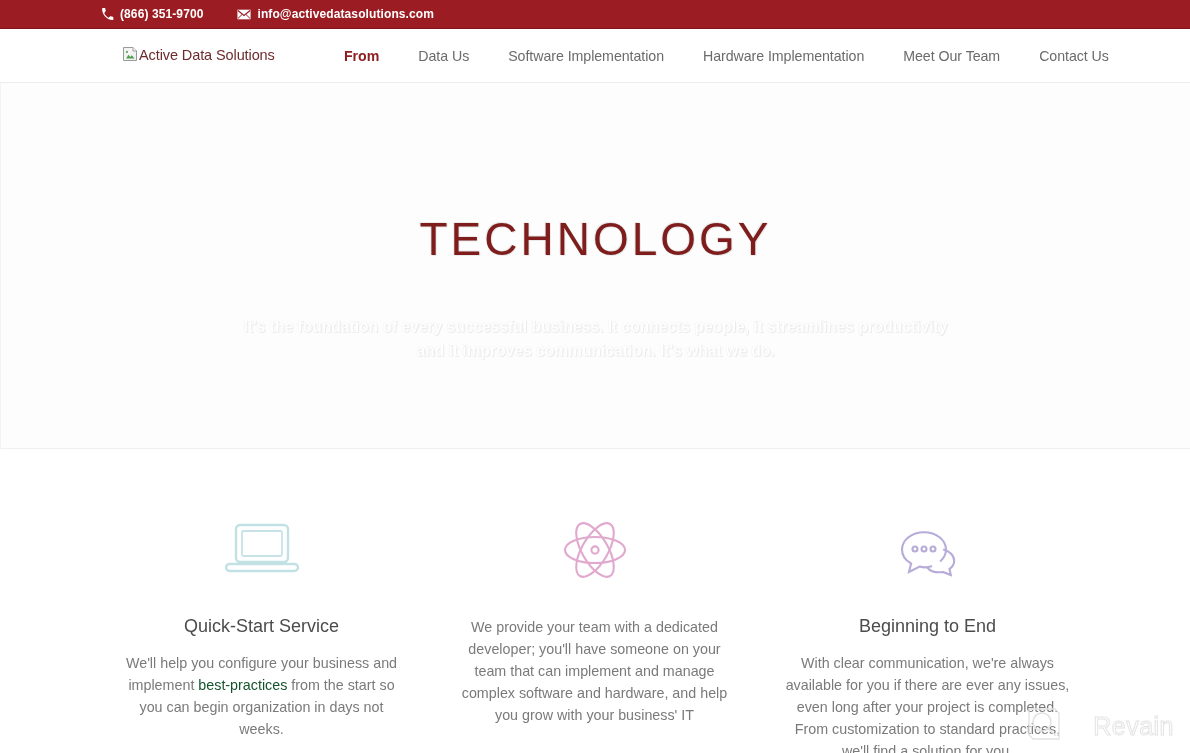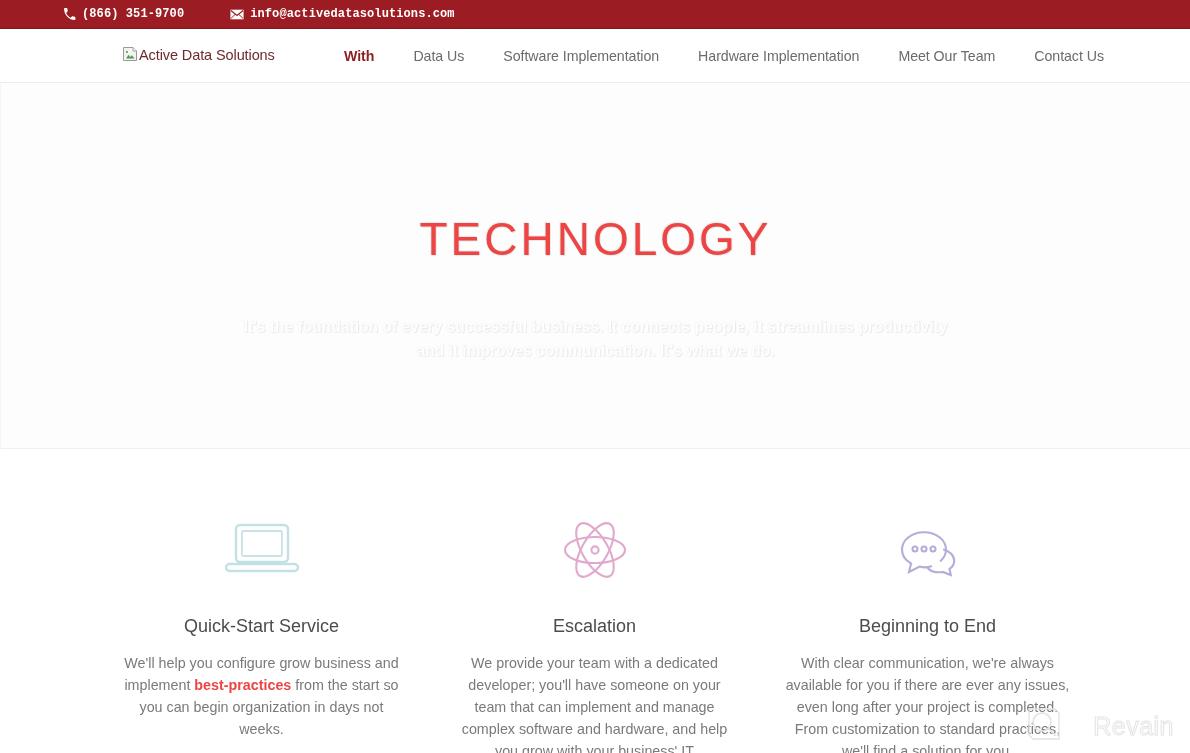--- a/index.html
+++ b/index.html
@@ -12,34 +12,33 @@
     -webkit-font-smoothing: antialiased;
   }
 
   
   .topbar {
     height: 29px;
     background: #9b1c22;
     border-bottom: 1px solid #7e161b;
     display: flex;
     align-items: center;
-    padding-left: 62px;
+    padding-left: 100px;
     color: #ffffff;
-    font-family: Liberation Mono, monospace;
   }
   .topbar-item {
     display: flex;
     align-items: center;
     font-size: 12px;
     font-weight: bold;
     letter-spacing: .1px;
     color: #ffffff;
     white-space: nowrap;
   }
-  .topbar-item + .topbar-item { margin-left: 46px; }
+  .topbar-item + .topbar-item { margin-left: 34px; }
   .topbar-icon {
     display: inline-flex;
     align-items: center;
     justify-content: center;
     width: 14px; height: 14px;
     margin-right: 6px;
   }
   .topbar-icon svg { display: block; }
 
   
@@ -105,21 +104,21 @@
     flex-direction: column;
     align-items: center;
     justify-content: flex-start;
     overflow: hidden;
   }
   .hero-title {
     margin-top: 133px;
     font-size: 46px;
     font-weight: normal;
     letter-spacing: 3px;
-    color: #ef4444;
+    color: #7f1d1d;
     text-shadow:
       0 0 1px rgba(190,190,190,.55),
       1px 1px 0 rgba(205,205,205,.35),
       -1px -1px 0 rgba(205,205,205,.35);
     line-height: 1;
     user-select: none;
   }
   .hero-sub {
     margin-top: 22px;
     width: 720px;
@@ -159,21 +158,21 @@
     font-weight: normal;
     color: #4c4c4c;
     margin: 0 0 10px 0;
     line-height: 1.2;
   }
   .feature-body {
     font-size: 14.3px;
     line-height: 1.54;
     color: #7a7a7a;
   }
-  .feature-body b { color: #ef4444; font-weight: bold; }
+  .feature-body b { color: #14532d; font-weight: normal; }
 
   
   .watermark {
     position: absolute;
     right: 16px;
     bottom: 6px;
     display: flex;
     align-items: center;
     pointer-events: none;
     user-select: none;
@@ -220,21 +219,21 @@
         <path d="M11 1.5 V5 H14.5" fill="#ffffff" stroke="#9a9a9a" stroke-width="1"></path>
         <path d="M3 12.5 L6 8 L8.2 11 L9.8 9.2 L12.6 12.5 Z" fill="#4f9e4f"></path>
         <circle cx="5" cy="6" r="1.1" fill="#4f9e4f"></circle>
         <path d="M9.5 2.5 L2.5 13.5" stroke="#ffffff" stroke-width="1.6" opacity=".85"></path>
       </svg>
     </span>
     <span class="logo-alt">Active Data Solutions</span>
   </a>
 
   <nav class="nav">
-    <a class="nav-item active" href="#" style="text-decoration:none">With</a>
+    <a class="nav-item active" href="#" style="text-decoration:none">From</a>
     <a class="nav-item" href="#" style="text-decoration:none">Data Us</a>
     <a class="nav-item" href="#" style="text-decoration:none">Software Implementation</a>
     <a class="nav-item" href="#" style="text-decoration:none">Hardware Implementation</a>
     <a class="nav-item" href="#" style="text-decoration:none">Meet Our Team</a>
     <a class="nav-item" href="#" style="text-decoration:none">Contact Us</a>
   </nav>
 </div>
 
 <section class="hero">
   <h1 class="hero-title">TECHNOLOGY</h1>
@@ -246,36 +245,35 @@
   <div class="feature-col">
     <div class="feature-icon">
       <svg width="82" height="62" viewBox="0 0 82 62">
         <rect x="15" y="6" width="52" height="37" rx="4" fill="none" stroke="#c2e1e5" stroke-width="2.4"></rect>
         <rect x="21" y="12" width="40" height="25" rx="1.5" fill="none" stroke="#c8e3e7" stroke-width="1.8"></rect>
         <rect x="5" y="45" width="72" height="7" rx="3.5" fill="none" stroke="#c2e1e5" stroke-width="2.4"></rect>
       </svg>
     </div>
     <h3 class="feature-title">Quick-Start Service</h3>
     <p class="feature-body">
-      <span>We'll help you configure grow business and implement </span><b>best-practices</b><span> from the start so you can begin organization in days not weeks.</span>
+      <span>We'll help you configure your business and implement </span><b>best-practices</b><span> from the start so you can begin organization in days not weeks.</span>
     </p>
   </div>
 
   <div class="feature-col">
     <div class="feature-icon">
       <svg width="68" height="68" viewBox="0 0 68 68">
         <g fill="none" stroke="#e0a9cd" stroke-width="2.1">
           <ellipse cx="34" cy="34" rx="30" ry="13"></ellipse>
           <ellipse cx="34" cy="34" rx="30" ry="13" transform="rotate(60 34 34)"></ellipse>
           <ellipse cx="34" cy="34" rx="30" ry="13" transform="rotate(120 34 34)"></ellipse>
           <circle cx="34" cy="34" r="3.6"></circle>
         </g>
       </svg>
     </div>
-    <h3 class="feature-title">Escalation</h3>
     <p class="feature-body">
       <span>We provide your team with a dedicated developer; you'll have someone on your team that can implement and manage complex software and hardware, and help you grow with your business' IT</span><b></b><span></span>
     </p>
   </div>
 
   <div class="feature-col">
     <div class="feature-icon">
       <svg width="76" height="62" viewBox="0 0 76 62">
         <g fill="none" stroke="#b7abd8" stroke-width="2.1">
           <path d="M42 47c-2 .9-4.4 1.4-7 1.4-1.9 0-3.7-.3-5.4-.8L19 53l2.1-8.5C15.4 41.5 12 36.4 12 30.6 12 21 21.8 13.2 34 13.2S56 21 56 30.6c0 4.6-2.2 8.8-5.9 11.9"></path>

